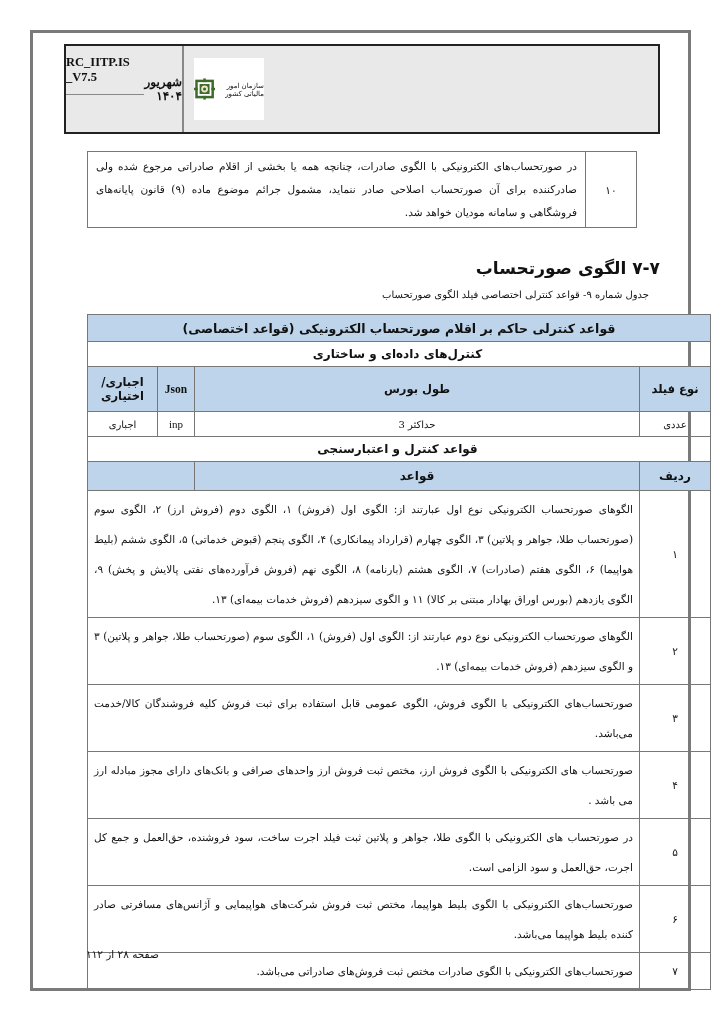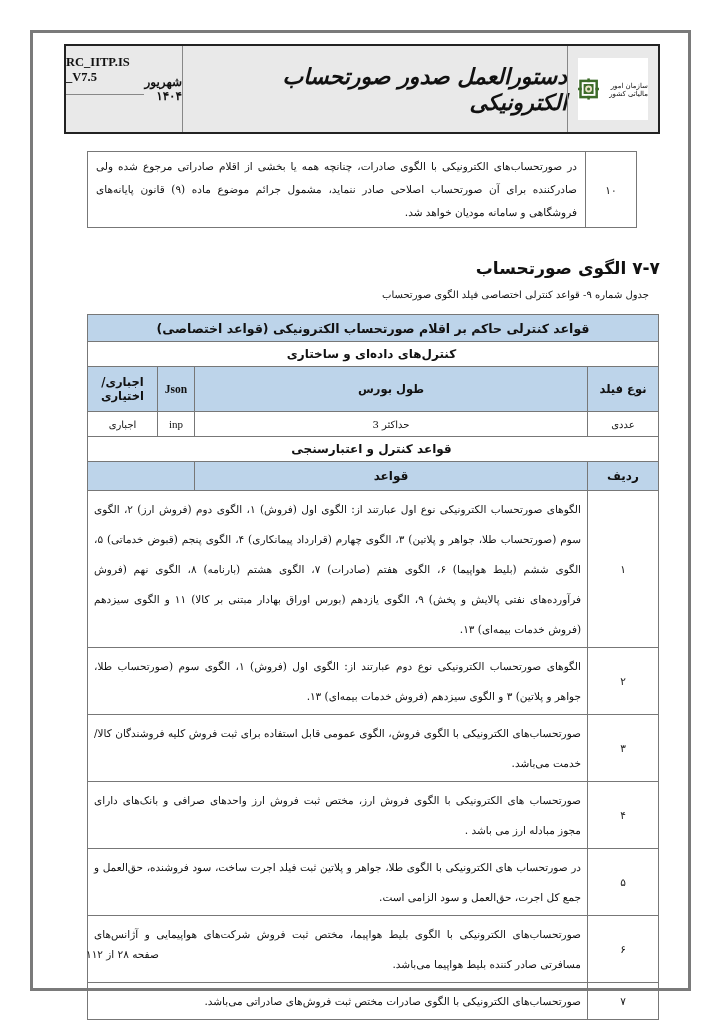--- a/index.html
+++ b/index.html
@@ -23,21 +23,21 @@
   td, th { border:1px solid #777; }
   .t1 { position:absolute; left:87px; top:151px; width:550px; }
   .t1 td { font-size:10.5px; }
   .t1 .num { width:48px; text-align:center; }
   .t1 .txt { padding:3px 8px; line-height:23px; text-align:justify; }
 
   .h2 { position:absolute; right:64px; top:258px; font-family:"DejaVu Sans",sans-serif; font-weight:bold;
         font-size:17px; direction:rtl; }
   .caption { position:absolute; right:75px; top:289px; font-size:10px; direction:rtl; }
 
-  .t2 { position:absolute; left:87px; top:314px; width:572px; }
+  .t2 { position:absolute; left:87px; top:314px; width:624px; }
   .t2 td { font-size:10.5px; }
   .blue { background:#bdd4ea; }
   .t2 .title-row td { height:24px; text-align:center; font-weight:bold; font-family:"DejaVu Sans",sans-serif; font-size:12.5px; }
   .t2 .sec-row td { height:22px; text-align:center; padding-right:4px; font-weight:bold; font-family:"DejaVu Sans",sans-serif; font-size:12px; }
   .t2 .colhdr td { height:42px; font-weight:bold; font-family:"DejaVu Sans",sans-serif; font-size:11.5px; text-align:center; }
   .t2 .val td { height:22px; text-align:center; font-size:10px; }
   .t2 .rhdr td { height:26px; font-weight:bold; font-family:"DejaVu Sans",sans-serif; font-size:12px; text-align:center; }
   .t2 .rule td.num { text-align:center; width:68px; }
   .t2 .rule td.txt { padding:3px 6px; line-height:30px; text-align:justify; }
 
@@ -46,21 +46,20 @@
 </head>
 <body>
 
 <div class="frame"></div>
 
 <div class="hdr">
   <div class="hdr-left">
     <div class="hdr-code">RC_IITP.IS _V7.5</div>
     <div class="hdr-date">شهریور ۱۴۰۴</div>
   </div>
-  <div class="hdr-title">دستورالعمل صدور صورتحساب الکترونیکی</div>
   <div class="hdr-logo">
     <div class="logo-box">
       <svg width="34" height="34" viewBox="0 0 34 34">
         <rect x="2" y="2" width="30" height="30" fill="#3d6b2a"></rect>
         <rect x="6" y="6" width="22" height="22" fill="#fff"></rect>
         <rect x="9" y="9" width="16" height="16" fill="#3d6b2a"></rect>
         <circle cx="17" cy="17" r="5.5" fill="#e8e4c8"></circle>
         <circle cx="17" cy="17" r="2.5" fill="#3d6b2a"></circle>
         <rect x="15" y="0" width="4" height="6" fill="#3d6b2a"></rect>
         <rect x="15" y="28" width="4" height="6" fill="#3d6b2a"></rect>

